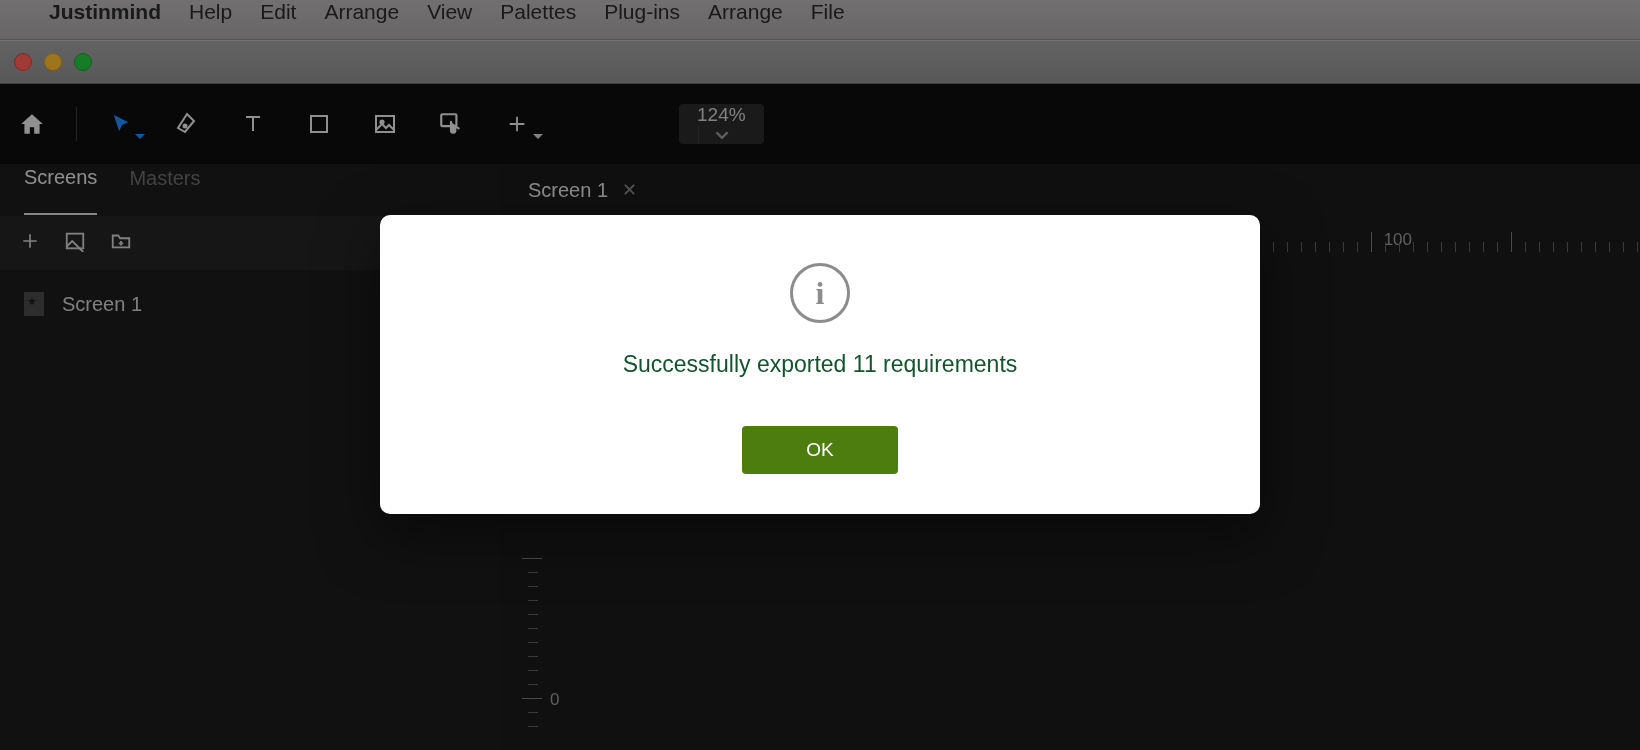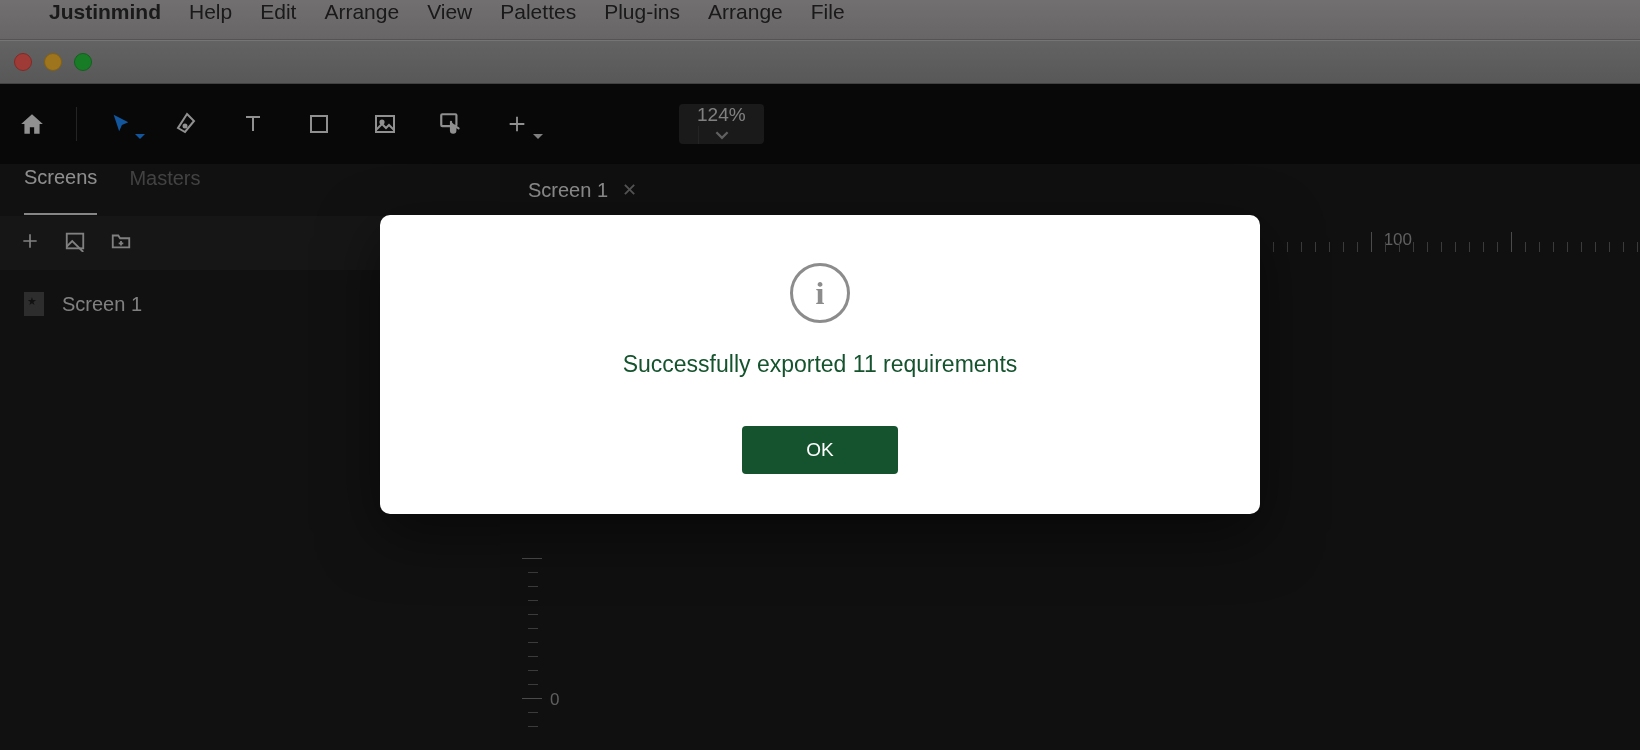--- a/index.html
+++ b/index.html
@@ -110,21 +110,21 @@
     }
     .dialog .info-icon {
       width: 60px; height: 60px; border: 3px solid #8c8c8c; border-radius: 50%;
       display: flex; align-items: center; justify-content: center;
       margin: 0 auto 28px;
       color: #8c8c8c; font-size: 32px; font-family: Georgia, serif; font-weight: 600;
     }
     .dialog h2 { font-size: 28px; font-weight: 700; color: #222; margin-bottom: 12px; }
     .dialog p { font-size: 23px; color: #14532d; margin-bottom: 48px; }
     .dialog button {
-      background: #14532d; color: #fff; border: none; border-radius: 4px;
+      background: #4d7c0f; color: #fff; border: none; border-radius: 4px;
       font-size: 19px; padding: 13px 64px; cursor: pointer;
     }
   </style>
 </head>
 <body>
 
 <div class="menubar">
   <span class="apple-logo"></span>
   <span class="app-name">Justinmind</span>
   <span class="menu-item">Help</span>

